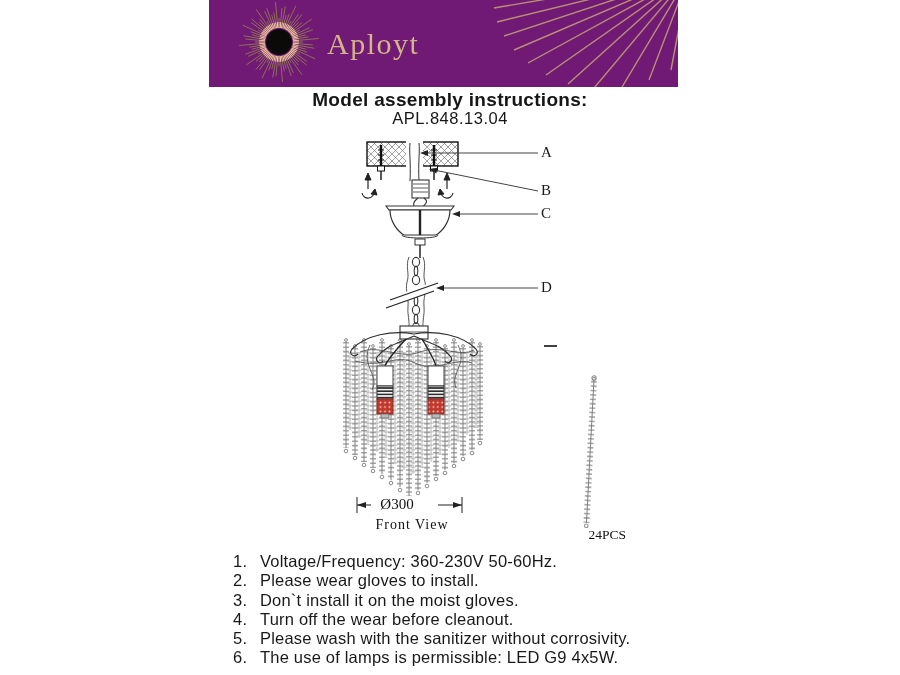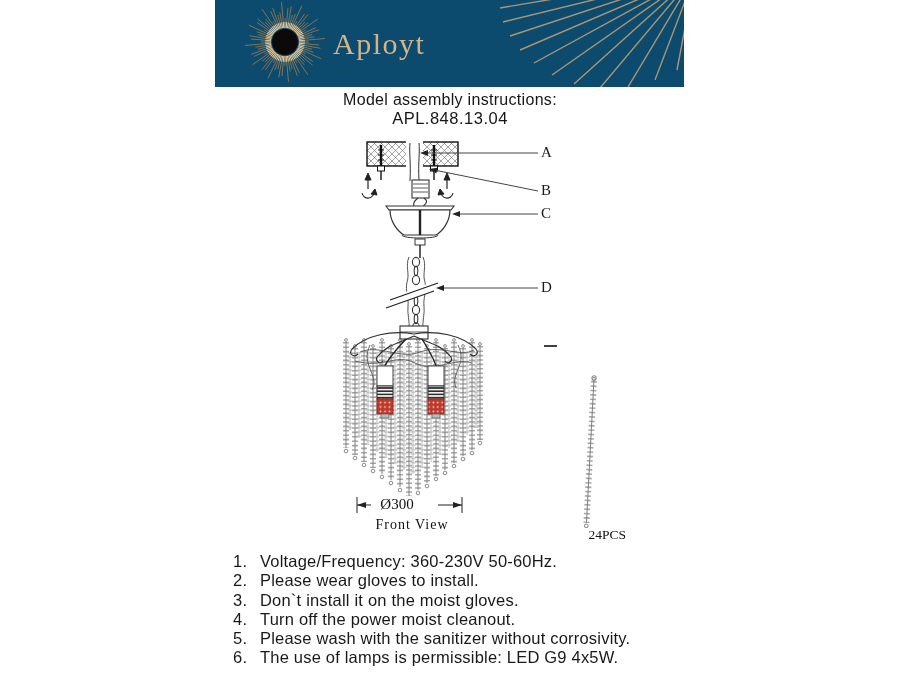--- a/index.html
+++ b/index.html
@@ -1,30 +1,30 @@
 <!DOCTYPE html>
 <html><head>
 <meta charset="utf-8">
 <style>
   html,body{margin:0;padding:0;background:#ffffff;}
   body{width:900px;height:675px;position:relative;overflow:hidden;
        font-family:"Liberation Sans",sans-serif;}
 
   
-  .band{position:absolute;left:215px;top:0;width:469px;height:87px;
-        background:#0c4a6e;overflow:hidden;}
+  .band{position:absolute;left:209px;top:0;width:469px;height:87px;
+        background:#701a75;overflow:hidden;}
   .band svg{position:absolute;left:0;top:0;}
   .brand-text{position:absolute;left:118px;top:0;height:87px;line-height:87px;
         font-family:"Liberation Serif",serif;font-size:30px;letter-spacing:1.5px;
         color:#d3b488;}
 
   
   .title-block{position:absolute;left:0;top:90px;width:900px;text-align:center;
         color:#161616;}
-  .title-block .t1{font-size:16px;font-weight:400;letter-spacing:.3px;line-height:19px;}
+  .title-block .t1{font-size:19px;font-weight:700;letter-spacing:.3px;line-height:19px;}
   .title-block .t2{font-size:16.5px;font-weight:400;letter-spacing:.5px;line-height:19px;}
 
   
   #diagram{position:absolute;left:0;top:0;width:900px;height:560px;}
   .dlabel{position:absolute;font-family:"Liberation Serif",serif;color:#1a1a1a;
         font-size:15px;}
   .dim-label{position:absolute;left:371px;top:496px;width:52px;text-align:center;
         font-family:"Liberation Serif",serif;font-size:15px;color:#111;background:#fff;}
   .front-view{position:absolute;left:347px;top:517px;width:130px;text-align:center;
         font-family:Liberation Serif, serif;font-size:14px;letter-spacing:1px;color:#111;}
@@ -463,21 +463,21 @@
   <div class="instr-row">
     <span class="num">2.</span>
     <span class="txt">Please wear gloves to install.</span>
   </div>
   <div class="instr-row">
     <span class="num">3.</span>
     <span class="txt">Don`t install it on the moist gloves.</span>
   </div>
   <div class="instr-row">
     <span class="num">4.</span>
-    <span class="txt">Turn off the power moist cleanout.</span>
+    <span class="txt">Turn off the wear before cleanout.</span>
   </div>
   <div class="instr-row">
     <span class="num">5.</span>
     <span class="txt">Please wash with the sanitizer without corrosivity.</span>
   </div>
   <div class="instr-row">
     <span class="num">6.</span>
     <span class="txt">The use of lamps is permissible: LED G9 4x5W.</span>
   </div>
 </div>

